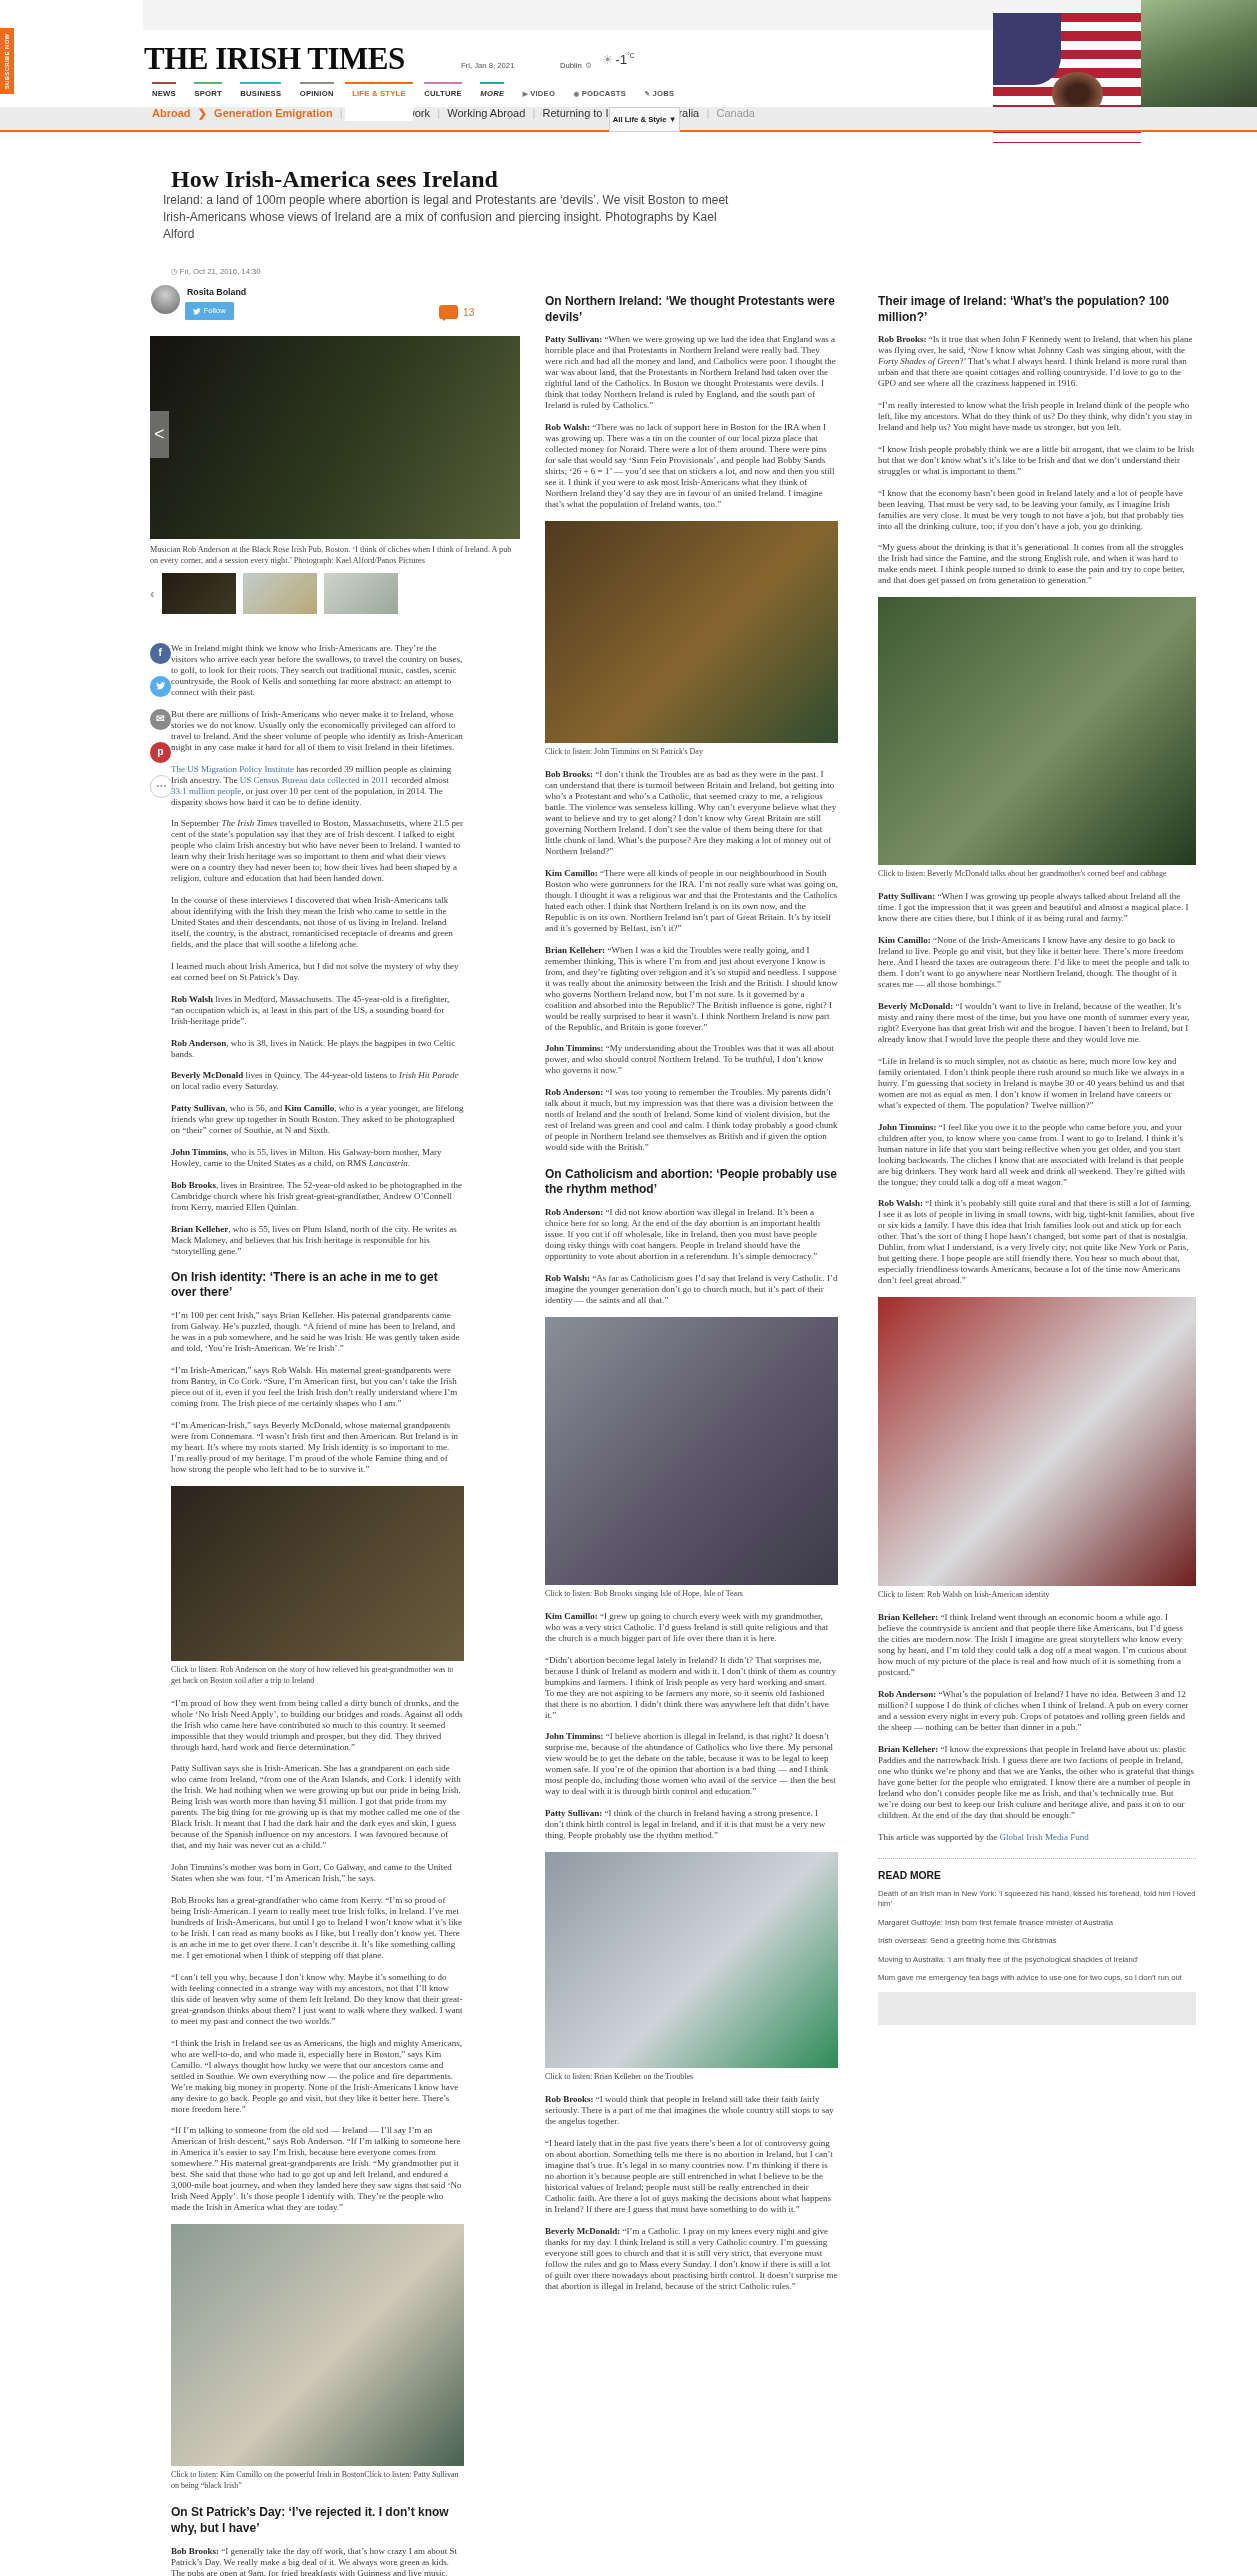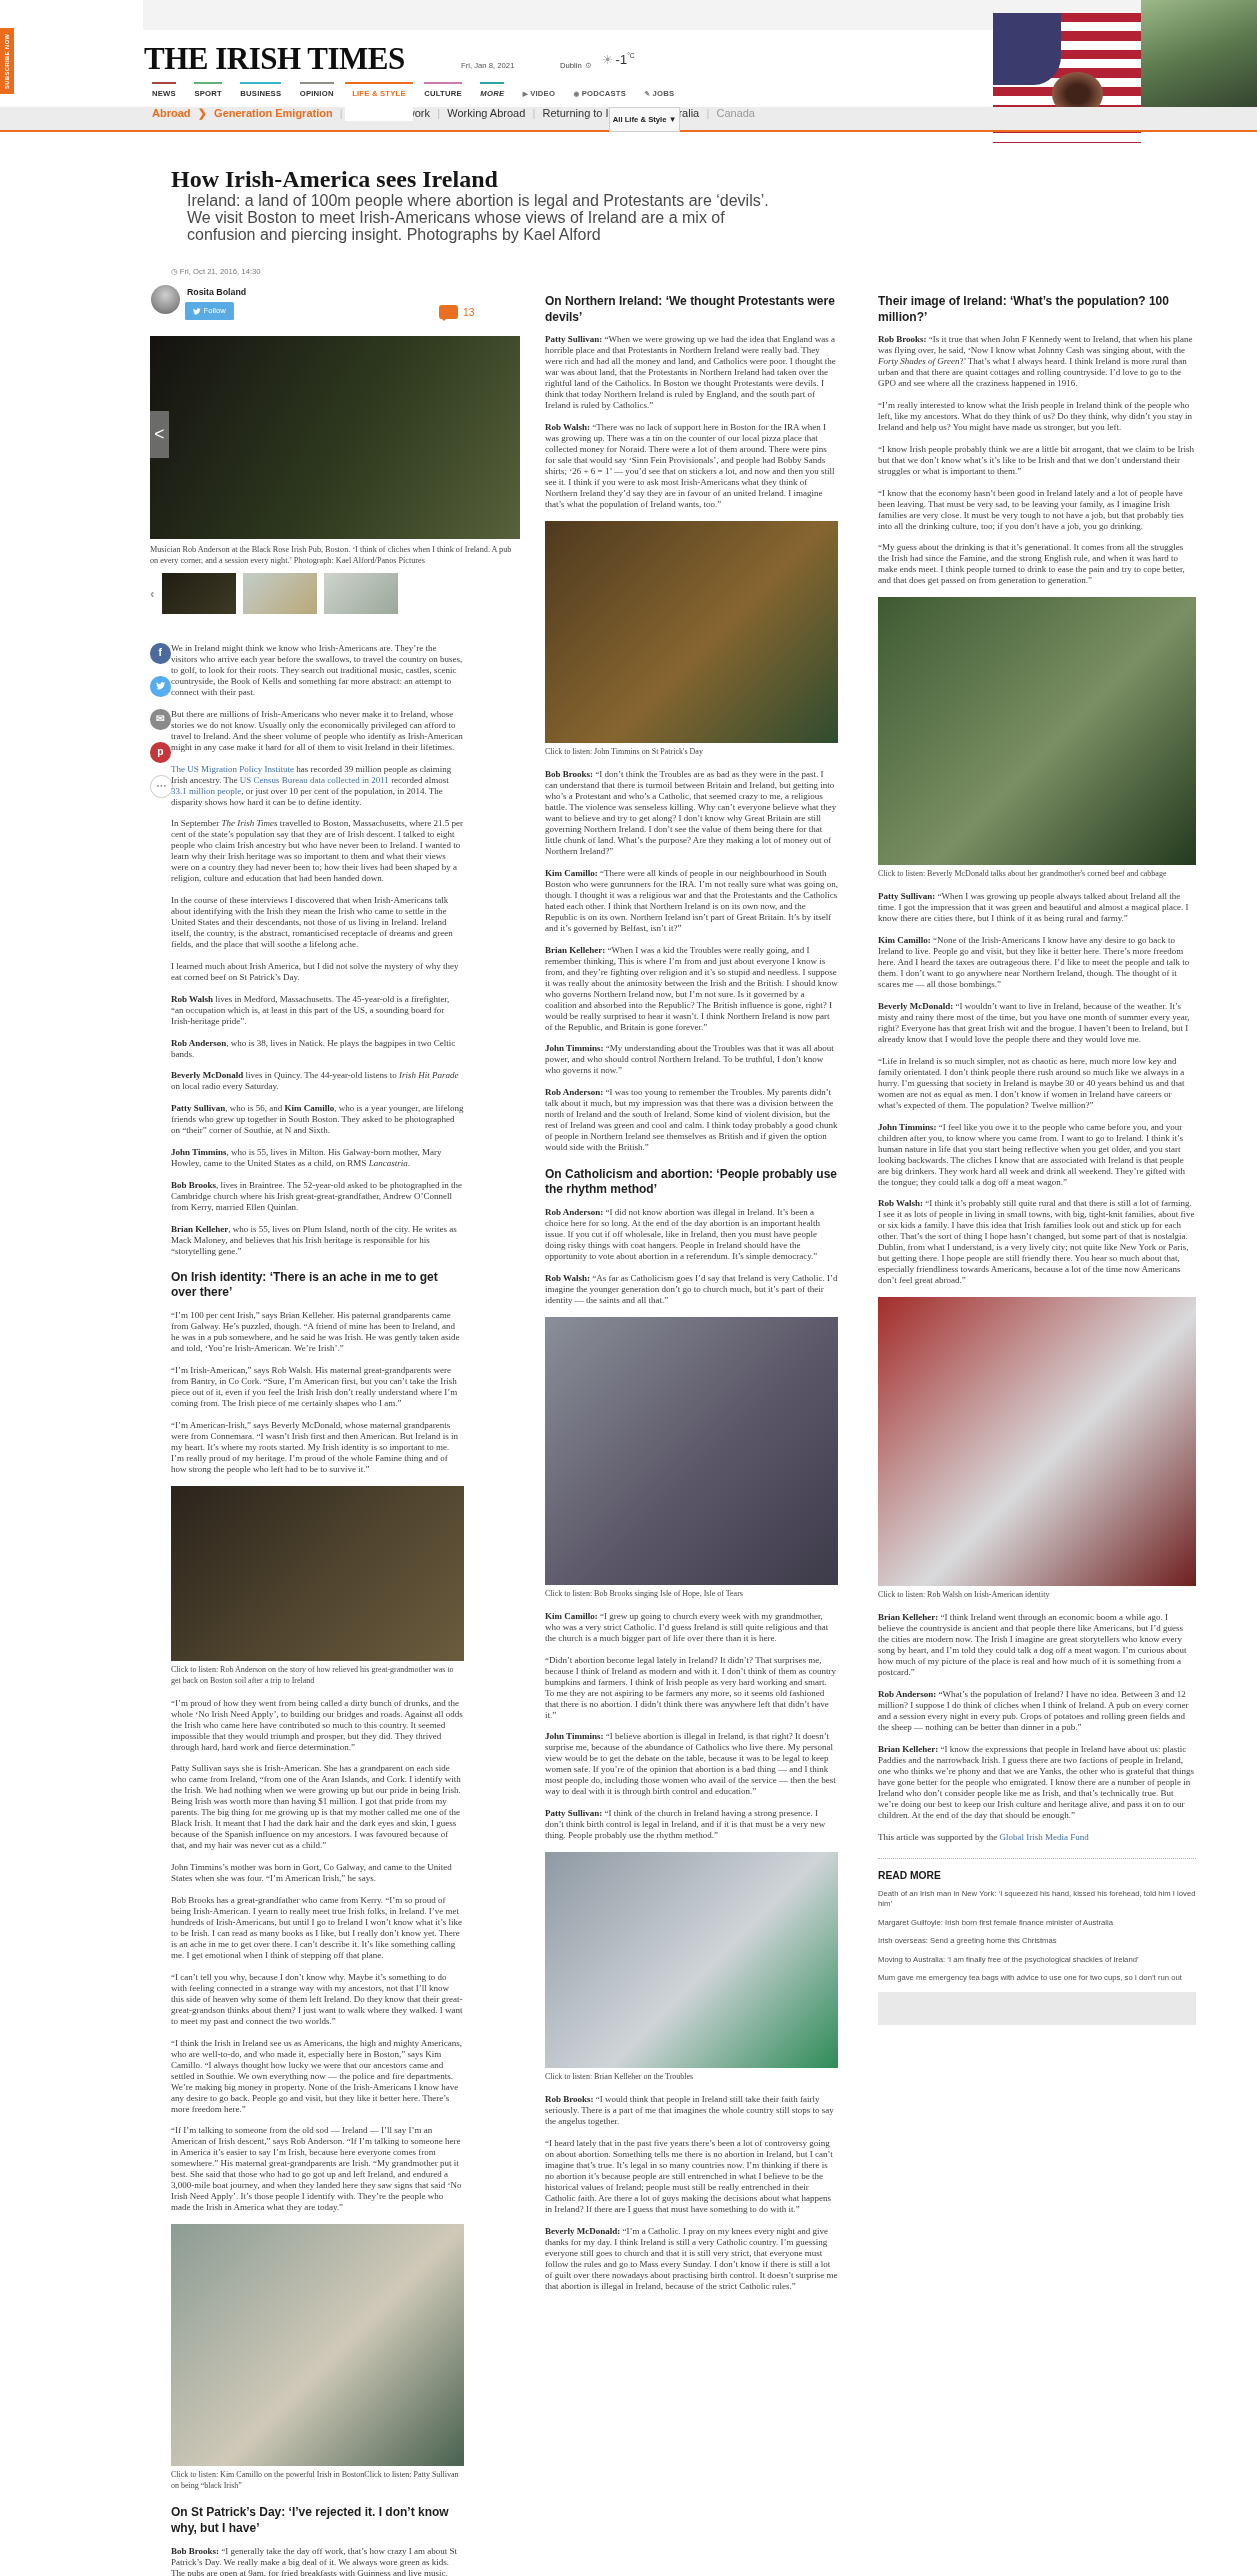--- a/index.html
+++ b/index.html
@@ -40,21 +40,21 @@
   .ov{position:absolute;}
   .ov-flagface{background:repeating-linear-gradient(180deg,#b22234 0 9.3px,#ffffff 9.3px 18.5px);}
   .ov-flagface:before{content:"";position:absolute;left:0;top:0;width:46%;height:55%;
        background:#3c3b6e;border-radius:0 0 40% 0;}
   .ov-flagface:after{content:"";position:absolute;left:40%;top:45%;width:34%;height:34%;
        background:radial-gradient(#41231a 30%,#8c5a43 70%);border-radius:50%;}
   .ov-couple{background:linear-gradient(160deg,#9db98a 0%,#5c7a4e 45%,#2e3b2a 100%);}
   
   .title{position:absolute;left:171px;top:150px;font-family:"Liberation Serif",serif;font-size:24px;
          color:#171717;}
-  .standfirst{position:absolute;left:187px;top:192px;width:587px;font-size:16px;line-height:17px;color:#4a4a4a;}
+  .standfirst{position:absolute;left:163px;top:192px;width:587px;font-size:12px;line-height:17px;color:#4a4a4a;}
   .tstamp{position:absolute;left:171px;top:267px;font-size:7.7px;color:#787878;}
   .avatar{position:absolute;left:151px;top:285px;width:29px;height:29px;border-radius:50%;
           background:radial-gradient(circle at 50% 35%,#cfcfcf 0%,#8f8f8f 60%,#5c5c5c 100%);}
   .aname{position:absolute;left:187px;top:287px;font-size:8.8px;font-weight:bold;color:#1f1f1f;}
   .follow{position:absolute;left:185px;top:302px;width:49px;height:17.5px;background:#58ace3;border-radius:1.5px;
           color:#fff;font:7.7px/17.5px "Liberation Sans",sans-serif;text-align:center;cursor:pointer;}
   .follow svg{vertical-align:-1.5px;margin-right:2.6px;}
   .cbubble{position:absolute;left:439px;top:305px;width:18.5px;height:14.4px;background:#e96e1f;border-radius:3.1px;cursor:pointer;}
   .cbubble:after{content:"";position:absolute;left:3.1px;bottom:-4.1px;border:2.6px solid transparent;border-top-color:#e96e1f;}
   .ccount{position:absolute;left:463px;top:307px;font-size:10.3px;color:#e96e1f;}

